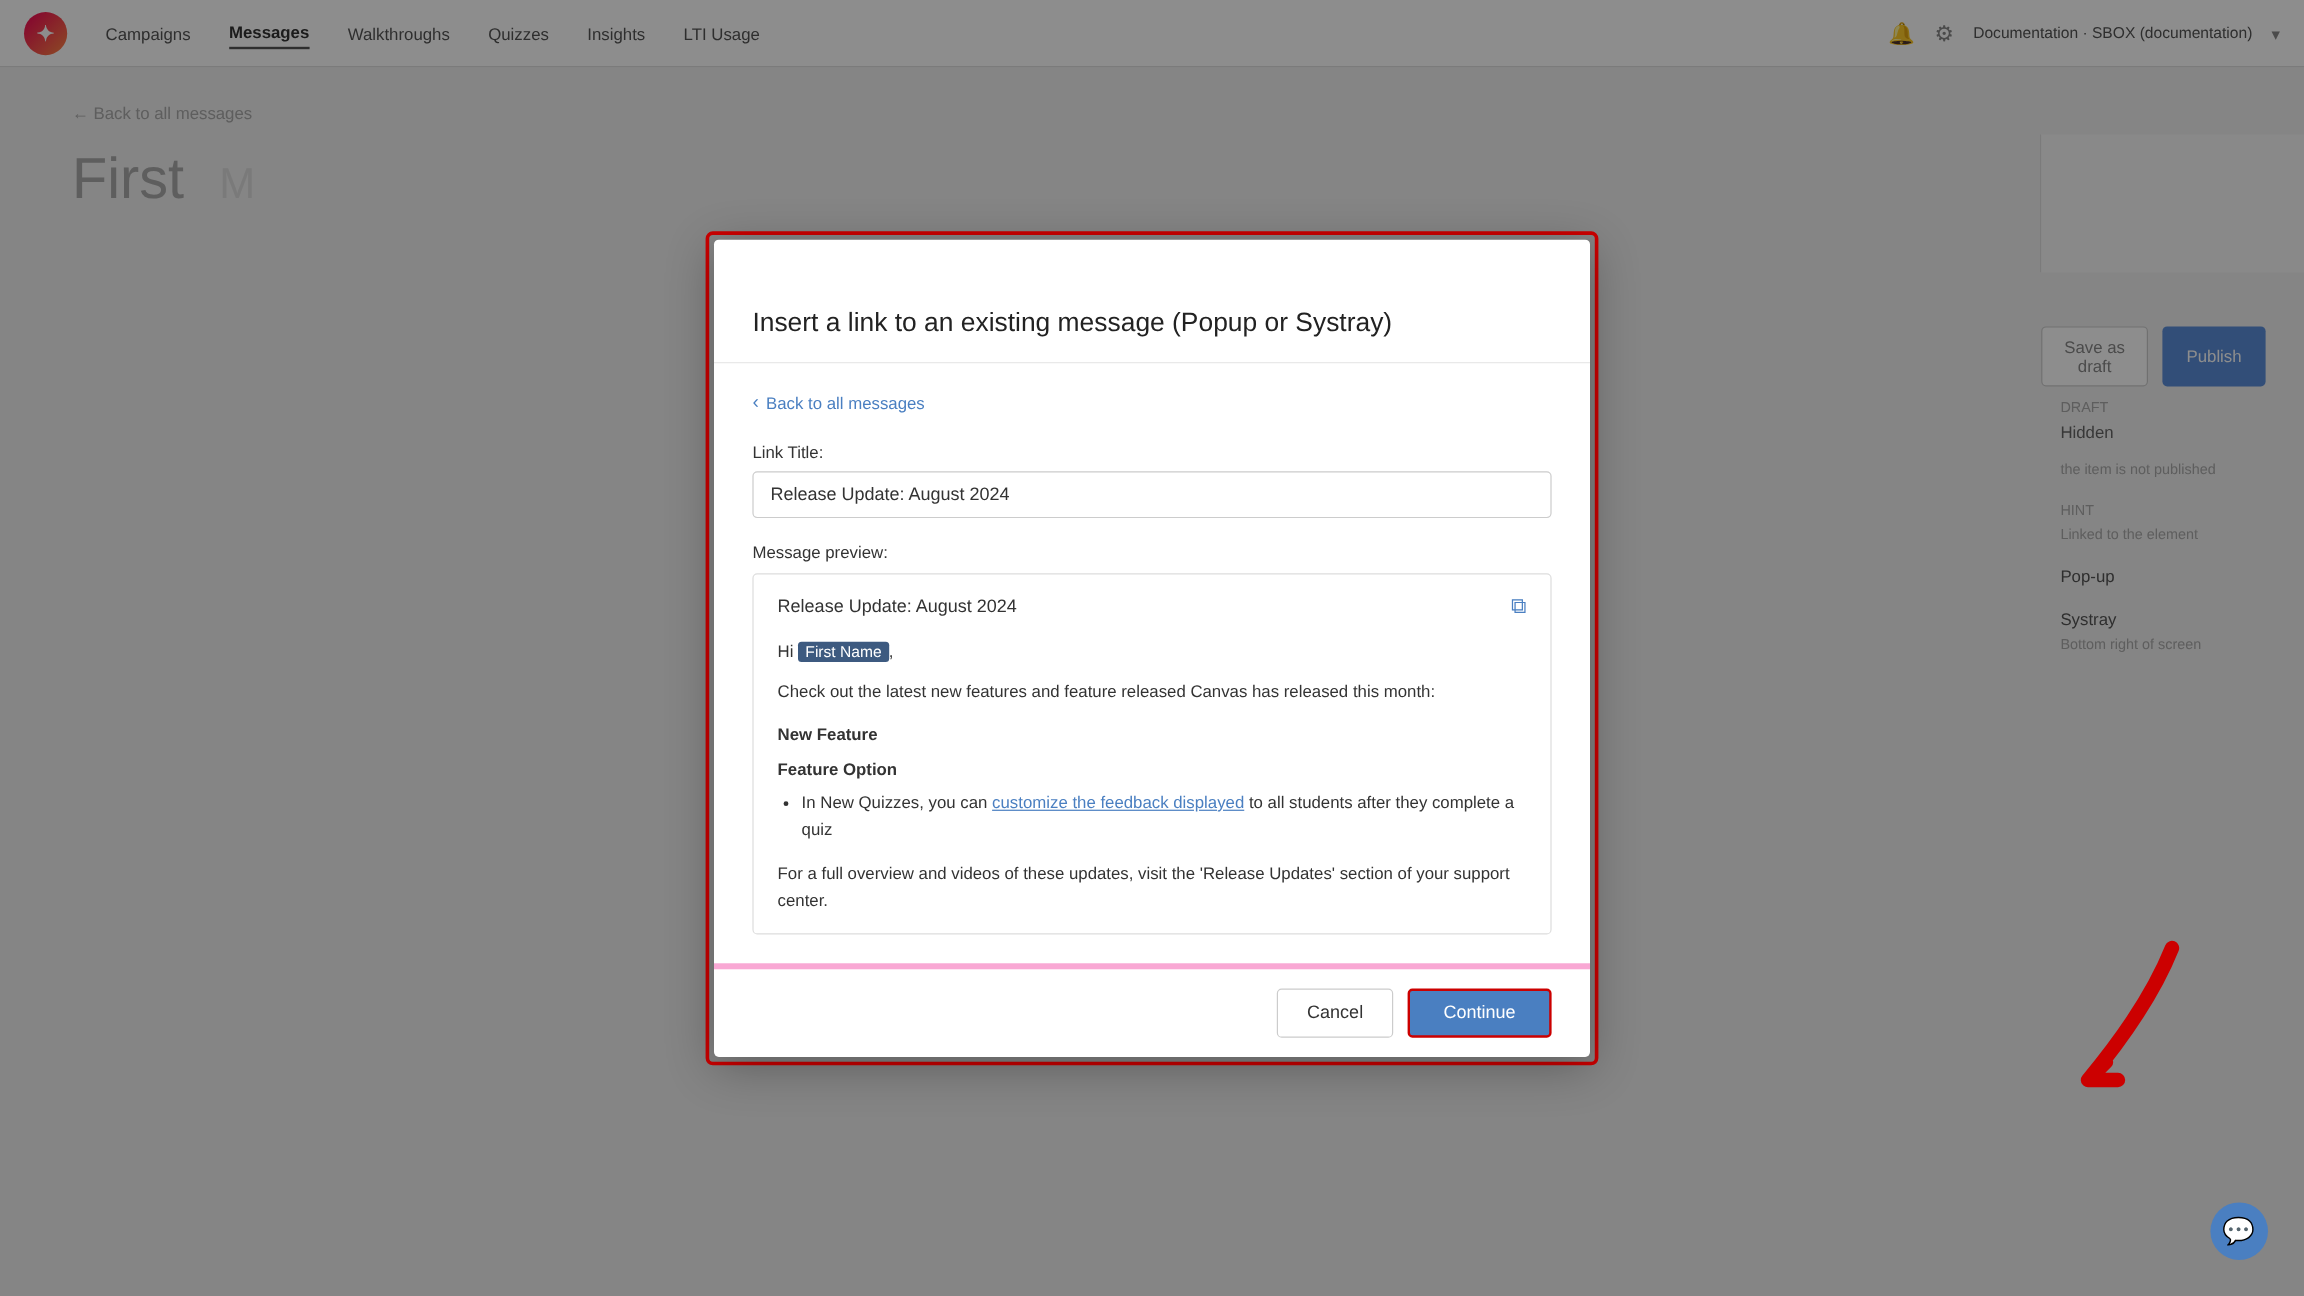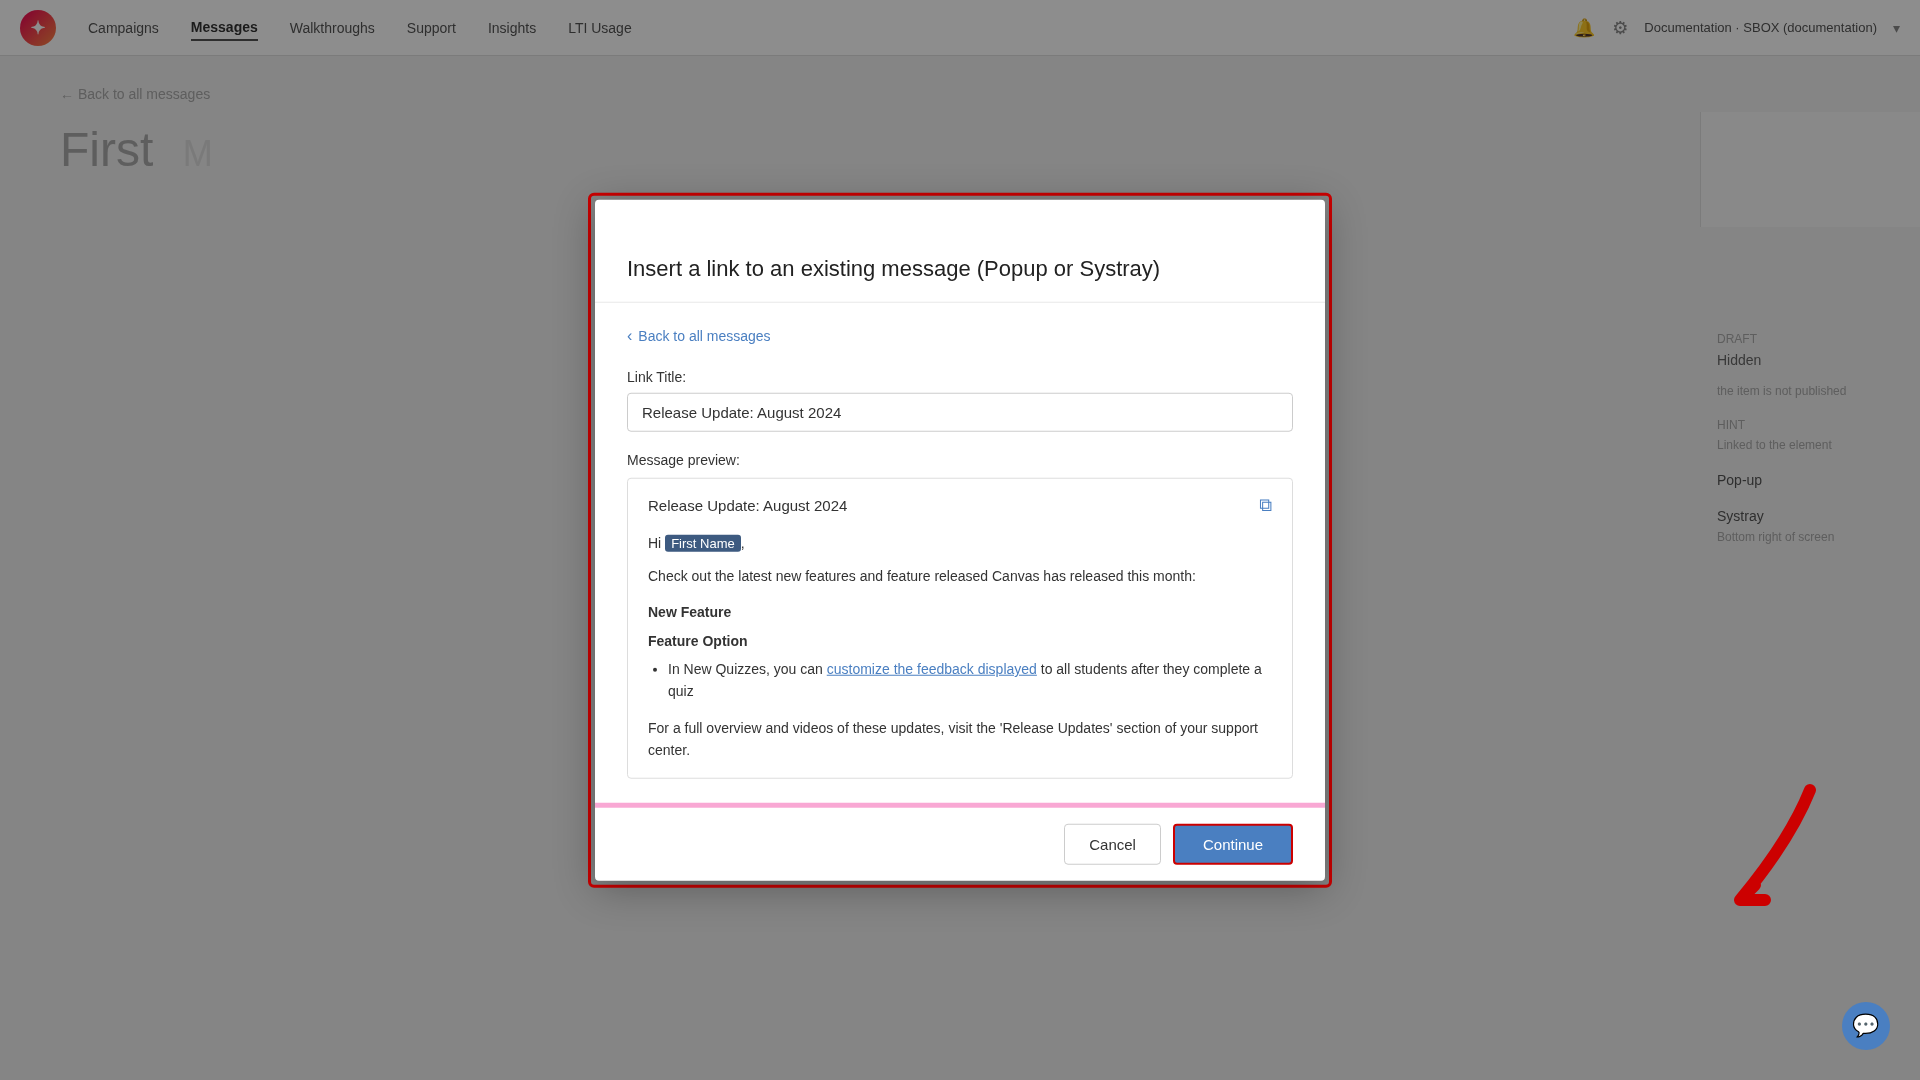--- a/index.html
+++ b/index.html
@@ -311,21 +311,21 @@
 
 <div class="app-shell">
 
   <div class="top-nav">
     <div class="nav-logo">
       <span style="font-size:18px;">✦</span>
     </div>
     <div class="nav-item">Campaigns</div>
     <div class="nav-item active">Messages</div>
     <div class="nav-item">Walkthroughs</div>
-    <div class="nav-item">Support</div>
+    <div class="nav-item">Quizzes</div>
     <div class="nav-item">Insights</div>
     <div class="nav-item">LTI Usage</div>
     <div class="nav-right">
       <span style="font-size:18px; color:#888;">🔔</span>
       <span style="font-size:18px; color:#888;">⚙</span>
       <span style="font-size:13px; color:#555;">Documentation · SBOX (documentation)</span>
       <span style="color:#888;">▾</span>
     </div>
   </div>
 
@@ -333,20 +333,24 @@
     <div class="back-link-bg">
       <span>← Back to all messages</span>
     </div>
     <div class="page-title-bg">
       <span>First</span>
       <span style="color:#ddd; font-size:36px; margin-left: 16px;">M</span>
     </div>
 
     <div class="right-panel-bg" style="position:absolute; right:0; top:56px;">
 
+      <div style="display:flex; gap:12px; justify-content:flex-end; padding: 12px 16px 0 0; position:absolute; top:148px; right:16px;">
+        <button class="btn-save-draft">Save as draft</button>
+        <button class="btn-publish">Publish</button>
+      </div>
       <div style="margin-top: 200px;">
         <div class="status-label">Draft</div>
         <div class="status-value">Hidden</div>
         <div style="font-size:12px; color:#aaa; margin-bottom:20px;">the item is not published</div>
         <div class="status-label">Hint</div>
         <div style="font-size:12px; color:#aaa; margin-bottom:20px;">Linked to the element</div>
         <div style="font-size:14px; color:#555; font-weight:500; margin-bottom:6px;">Pop-up</div>
         <div style="font-size:14px; color:#555; font-weight:500; margin-bottom:6px; margin-top:20px;">Systray</div>
         <div style="font-size:12px; color:#aaa;">Bottom right of screen</div>
       </div>

